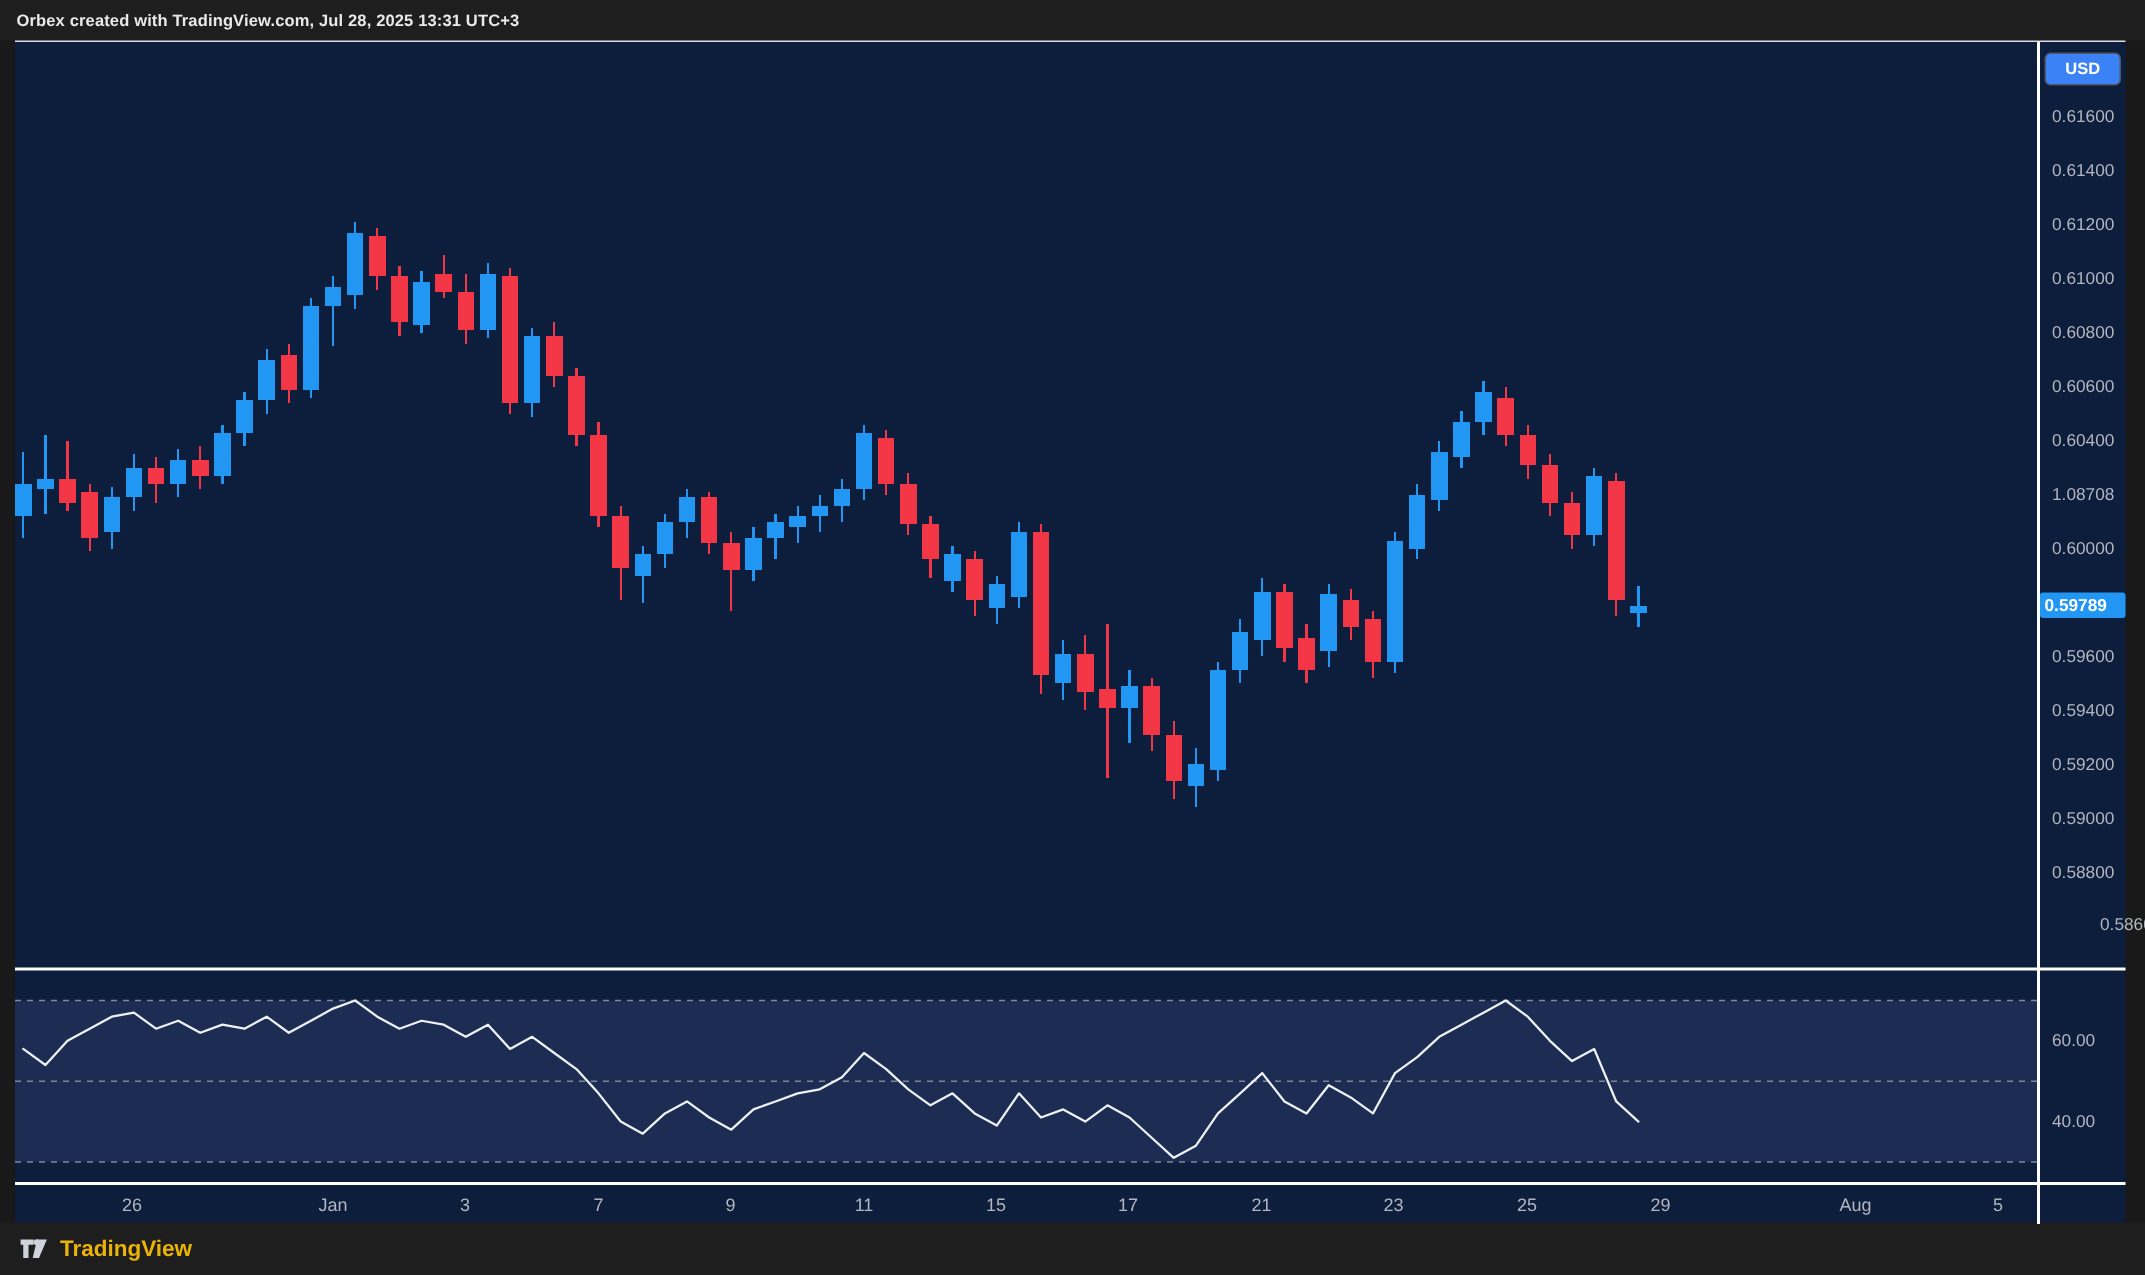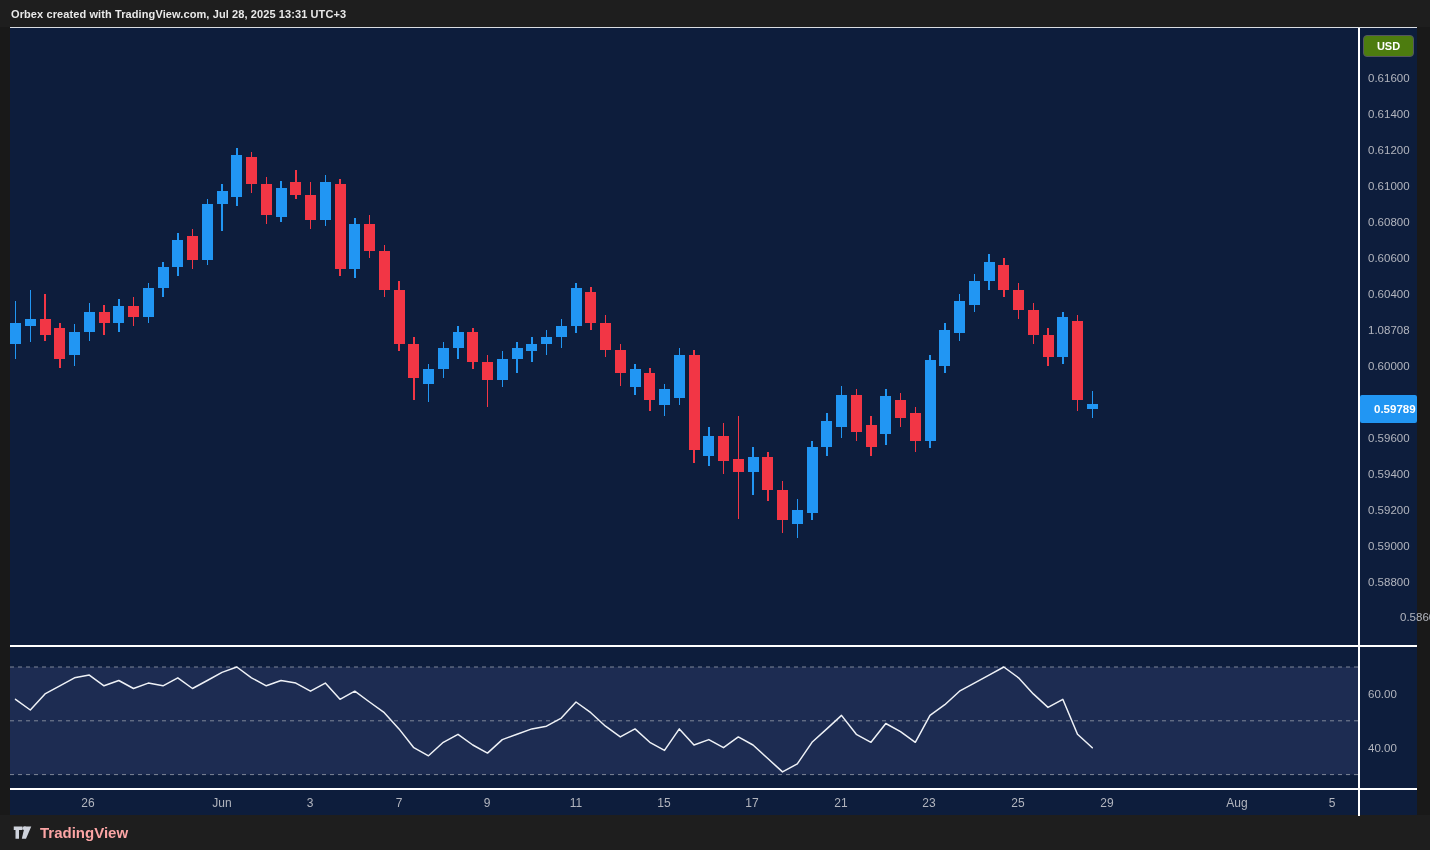--- a/index.html
+++ b/index.html
@@ -34,42 +34,42 @@
   
   .price-axis {
     position:absolute; left:1350px; top:0; width:57px; height:788px; z-index:5;
   }
   .axis-label {
     position:absolute; left:8px; transform:translateY(-50%);
     color:#b2b5be; font-size:11.5px; white-space:nowrap;
   }
   .usd-button {
     position:absolute; left:3px; top:7px; width:51px; height:22px;
-    background:#4d7c0f; border:1px solid #53565f; border-radius:4px;
+    background:#3b82f6; border:1px solid #53565f; border-radius:4px;
     color:#ffffff; font-size:11px; font-weight:bold;
     display:flex; align-items:center; justify-content:center; cursor:pointer;
   }
   .price-badge {
-    position:absolute; left:0px; width:57px; height:28px;
+    position:absolute; left:0px; width:57px; height:17px;
     color:#ffffff; font-size:11.5px; font-weight:bold;
     display:flex; align-items:center; border-radius:2px;
-    padding-left:14px; z-index:7;
+    padding-left:3px; z-index:7;
   }
   .time-label {
     position:absolute; top:50%; transform:translate(-50%,-50%);
     color:#b2b5be; font-size:12px; white-space:nowrap;
   }
   
   .bottom-bar {
     position:absolute; left:0; top:815px; width:1430px; height:35px;
     background:#1e1e1e; display:flex; align-items:center;
   }
   .tv-logo { margin-left:12px; display:flex; align-items:center; cursor:pointer; }
   .tv-logo .wordmark {
-    margin-left:7px; color:#fca5a5; font-size:15px; font-weight:bold; letter-spacing:0;
+    margin-left:7px; color:#eab308; font-size:15px; font-weight:bold; letter-spacing:0;
   }
   svg { display:block; }
 </style>
 </head>
 <body>
 
 <div class="top-bar">
   <span class="title">Orbex created with TradingView.com, Jul 28, 2025 13:31 UTC+3</span>
 </div>
 
@@ -235,21 +235,21 @@
         <rect x="0" y="21.00" width="1348" height="107.60" fill="#1d2c52"></rect>
         <line x1="0" x2="1348" y1="21.00" y2="21.00" stroke="#9198a6" stroke-width="1" stroke-dasharray="4 4" opacity="0.85"></line>
         <line x1="0" x2="1348" y1="74.80" y2="74.80" stroke="#9198a6" stroke-width="1" stroke-dasharray="4 4" opacity="0.85"></line>
         <line x1="0" x2="1348" y1="128.60" y2="128.60" stroke="#9198a6" stroke-width="1" stroke-dasharray="4 4" opacity="0.85"></line>
         <polyline points="5.5,53.3 20.3,64.0 35.0,47.9 49.8,39.8 64.5,31.8 79.3,29.1 94.0,39.8 108.8,34.5 123.5,42.5 138.3,37.1 153.0,39.8 167.8,31.8 182.5,42.5 197.3,34.5 212.0,26.4 226.8,21.0 241.5,31.8 256.3,39.8 271.0,34.5 285.8,37.1 300.5,45.2 315.3,37.1 330.0,53.3 344.8,45.2 359.5,56.0 374.3,66.7 389.0,82.9 403.8,101.7 418.5,109.8 433.3,96.3 448.0,88.3 462.8,99.0 477.5,107.1 492.3,93.6 507.0,88.3 521.8,82.9 536.5,80.2 551.3,72.1 566.0,56.0 580.8,66.7 595.5,80.2 610.3,90.9 625.0,82.9 639.8,96.3 654.5,104.4 669.3,82.9 684.0,99.0 698.8,93.6 713.5,101.7 728.3,90.9 743.0,99.0 757.8,112.5 772.5,125.9 787.3,117.8 802.0,96.3 816.8,82.9 831.5,69.4 846.3,88.3 861.0,96.3 875.8,77.5 890.5,85.6 905.3,96.3 920.0,69.4 934.8,58.7 949.5,45.2 964.3,37.1 979.0,29.1 993.8,21.0 1008.5,31.8 1023.3,47.9 1038.0,61.4 1052.8,53.3 1067.5,88.3 1082.3,101.7" fill="none" stroke="#eef1f6" stroke-width="1.5" stroke-linejoin="round" stroke-linecap="round"></polyline>
       </svg>
   </div>
 
   <div class="pane" id="time-axis">
       <div class="time-label" style="left: 78px;">26</div>
-      <div class="time-label" style="left: 212px;">Jun</div>
+      <div class="time-label" style="left: 212px;">Jan</div>
       <div class="time-label" style="left: 300px;">3</div>
       <div class="time-label" style="left: 389px;">7</div>
       <div class="time-label" style="left: 477px;">9</div>
       <div class="time-label" style="left: 566px;">11</div>
       <div class="time-label" style="left: 654px;">15</div>
       <div class="time-label" style="left: 742px;">17</div>
       <div class="time-label" style="left: 831px;">21</div>
       <div class="time-label" style="left: 919px;">23</div>
       <div class="time-label" style="left: 1008px;">25</div>
       <div class="time-label" style="left: 1097px;">29</div>

